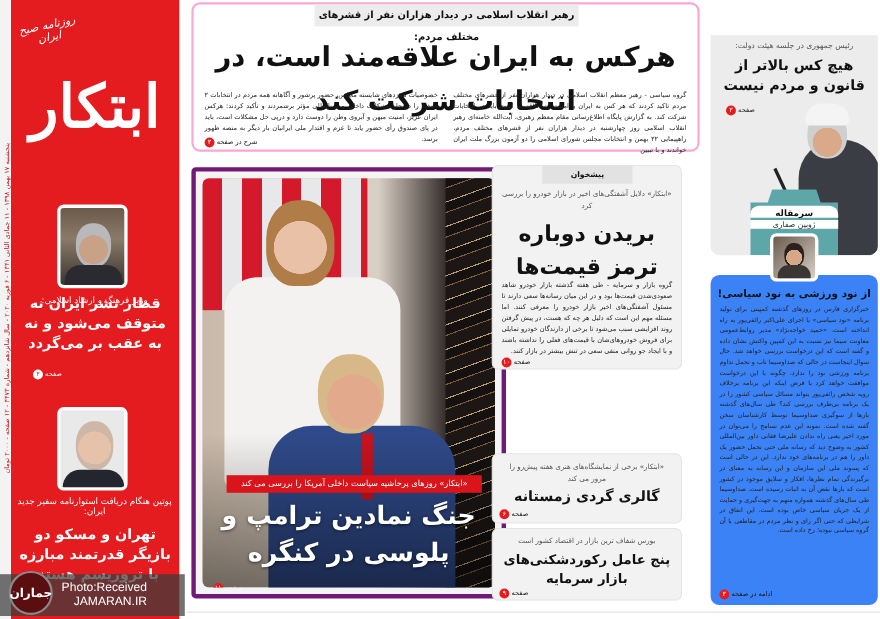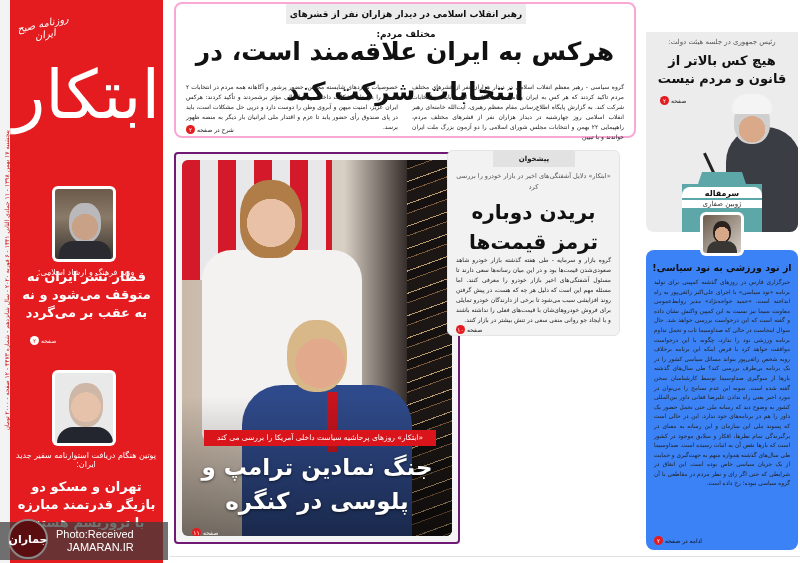--- a/index.html
+++ b/index.html
@@ -14,22 +14,22 @@
   .mast-strip {
     position: absolute; left: 0; top: 0; width: 10px; height: 563px; background: #f3f3f3;
   }
   .mast-strip-text {
     position: absolute; left: -138px; top: 270px; width: 290px; height: 10px;
     transform: rotate(-90deg); font-size: 6px; color: #c81418; text-align: center; white-space: nowrap;
     line-height: 10px;
   }
   .mast-logo {
     position: absolute; left: 14px; top: 8px; width: 145px; height: 175px;
-    color: #fff; font-family: "DejaVu Serif", serif; font-weight: normal;
-    font-size: 67px; line-height: 1; text-align: center;
+    color: #fff; font-family: "DejaVu Serif", serif; font-weight: bold;
+    font-size: 54px; line-height: 1; text-align: center;
     display: flex; align-items: center; justify-content: center;
     letter-spacing: -4px;
   }
   .mast-tagline {
     position: absolute; left: 14px; top: 18px; width: 60px; font-size: 10px;
     color: #fff; font-style: italic; text-align: center; transform: rotate(-12deg);
   }
   .photo-card {
     position: absolute; background: #fff; border-radius: 6px; padding: 3px;
   }
@@ -76,21 +76,21 @@
     position: absolute; left: 8px; right: 8px; top: 28px; height: 40px;
     font-size: 25px; font-weight: bold; text-align: center; line-height: 40px; letter-spacing: -0.5px;
   }
   .top-col {
     position: absolute; top: 78px; width: 212px; font-size: 6px; line-height: 10px; text-align: justify; color: #222;
   }
 
   
   .main-photo-box {
     position: absolute; left: 174px; top: 152px; width: 286px; height: 392px;
-    border: 2px solid #701a75; border-radius: 4px; background: #f4f4f4; padding: 5px;
+    border: 4px solid #701a75; border-radius: 4px; background: #f4f4f4; padding: 5px;
   }
   .main-photo {
     position: absolute; left: 6px; top: 6px; right: 6px; bottom: 6px; border-radius: 6px; overflow: hidden;
     background: linear-gradient(90deg, #c9b9a9 0%, #d9d0c5 60%, #2a2220 85%, #1a1514 100%);
   }
   .flag-stripes {
     position: absolute; left: 0; top: 0; width: 150px; height: 120px;
     background: repeating-linear-gradient(90deg, #d4192a 0 18px, #e8e8ea 18px 36px);
   }
   .marble { position: absolute; right: 0; top: 0; width: 45px; height: 100%;
@@ -228,21 +228,37 @@
     <div class="card-lead" style="top:20px;">«ابتکار» دلایل آشفتگی‌های اخیر در بازار خودرو را بررسی کرد</div>
     <div class="card-title" style="top:46px; font-size:20px; line-height:30px;">بریدن دوباره ترمز قیمت‌ها</div>
     <div class="card-body" style="top:104px;">گروه بازار و سرمایه - طی هفته گذشته بازار خودرو شاهد صعودی‌شدن قیمت‌ها بود و در این میان رسانه‌ها سعی دارند تا مسئول آشفتگی‌های اخیر بازار خودرو را معرفی کنند. اما مسئله مهم این است که دلیل هر چه که هست، در پیش گرفتن روند افزایشی سبب می‌شود تا برخی از دارندگان خودرو تمایلی برای فروش خودروهای‌شان با قیمت‌های فعلی را نداشته باشند و با ایجاد جو روانی منفی سعی در تنش بیشتر در بازار کنند.</div>
     <div class="page-ref" style="left:8px; top:174px;">
       <span>صفحه</span>
       <span class="page-dot">۱۰</span>
     </div>
   </div>
 
 
-
+  <div class="card" style="top:262px; height:64px;">
+    <div class="card-lead" style="top:6px;">«ابتکار» برخی از نمایشگاه‌های هنری هفته پیش‌رو را مرور می کند</div>
+    <div class="card-title" style="top:30px; font-size:13px; line-height:18px;">گالری گردی زمستانه</div>
+    <div class="page-ref" style="left:6px; top:50px;">
+      <span>صفحه</span>
+      <span class="page-dot">۶</span>
+    </div>
+  </div>
+
+  <div class="card" style="top:330px; height:66px;">
+    <div class="card-lead" style="top:6px;">بورس شفاف ترین بازار در اقتصاد کشور است</div>
+    <div class="card-title" style="top:20px; font-size:12px; line-height:17px;">پنج عامل رکوردشکنی‌های بازار سرمایه</div>
+    <div class="page-ref" style="left:6px; top:54px;">
+      <span>صفحه</span>
+      <span class="page-dot">۹</span>
+    </div>
+  </div>
 </div>
 
 <div class="right-col">
   <div class="rc-top">
     <div class="rc-kicker">رئیس جمهوری در جلسه هیئت دولت:</div>
     <div class="rc-headline">هیچ کس بالاتر از قانون و مردم نیست</div>
     <div class="page-ref" style="left:14px; top:64px;">
       <span>صفحه</span>
       <span class="page-dot">۲</span>
     </div>

